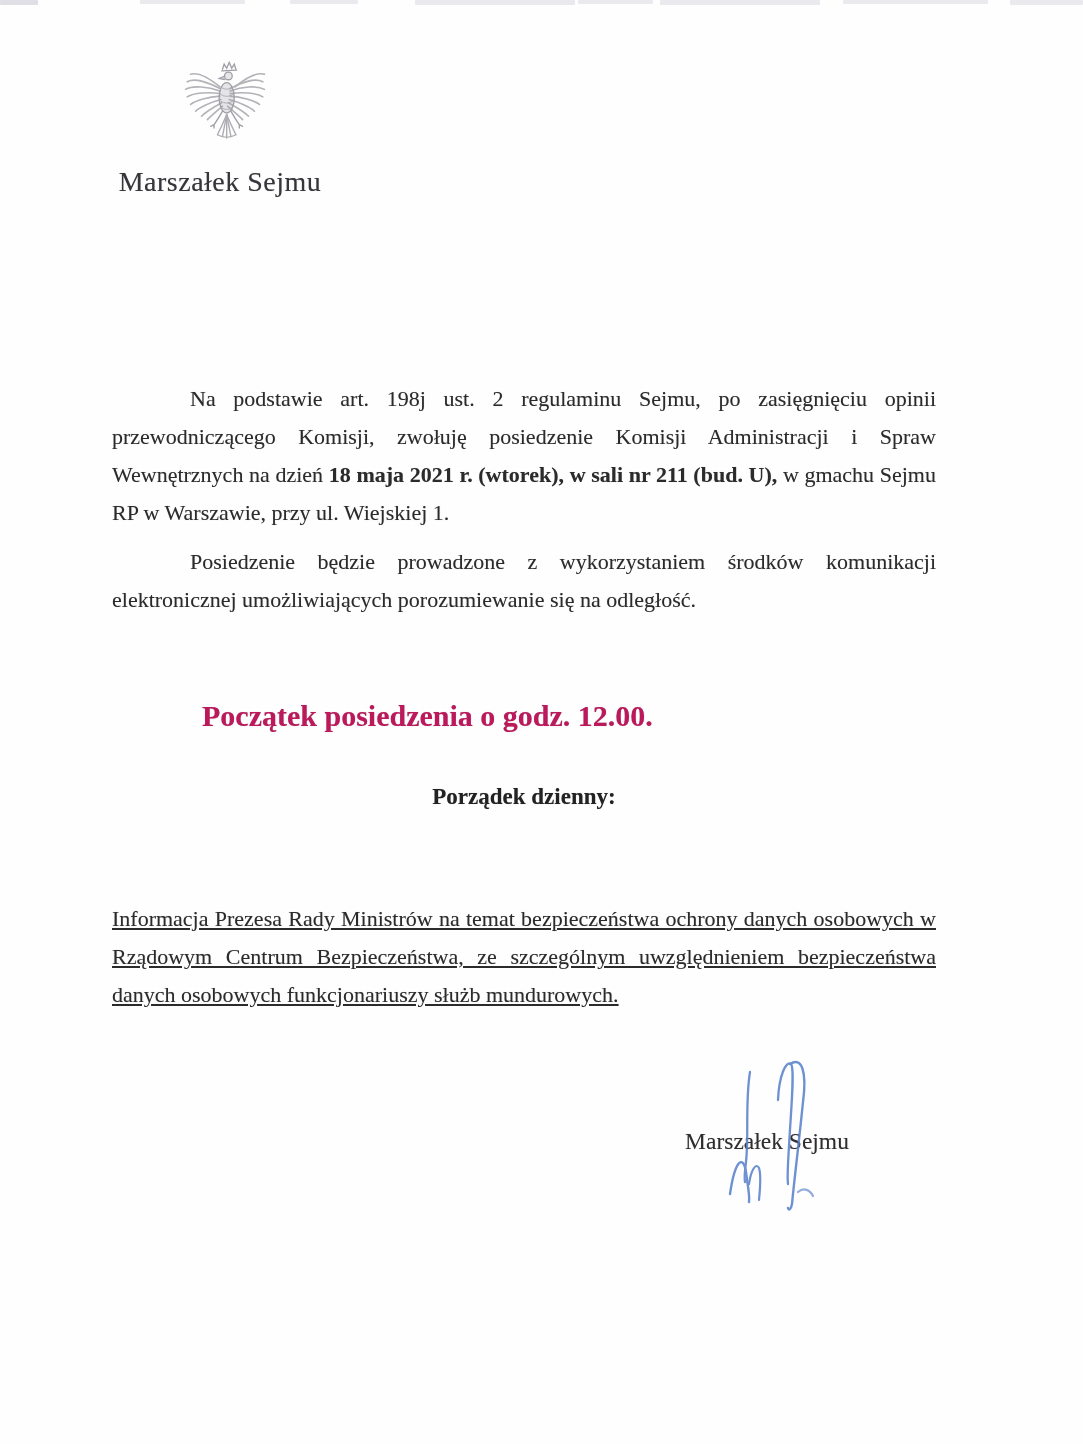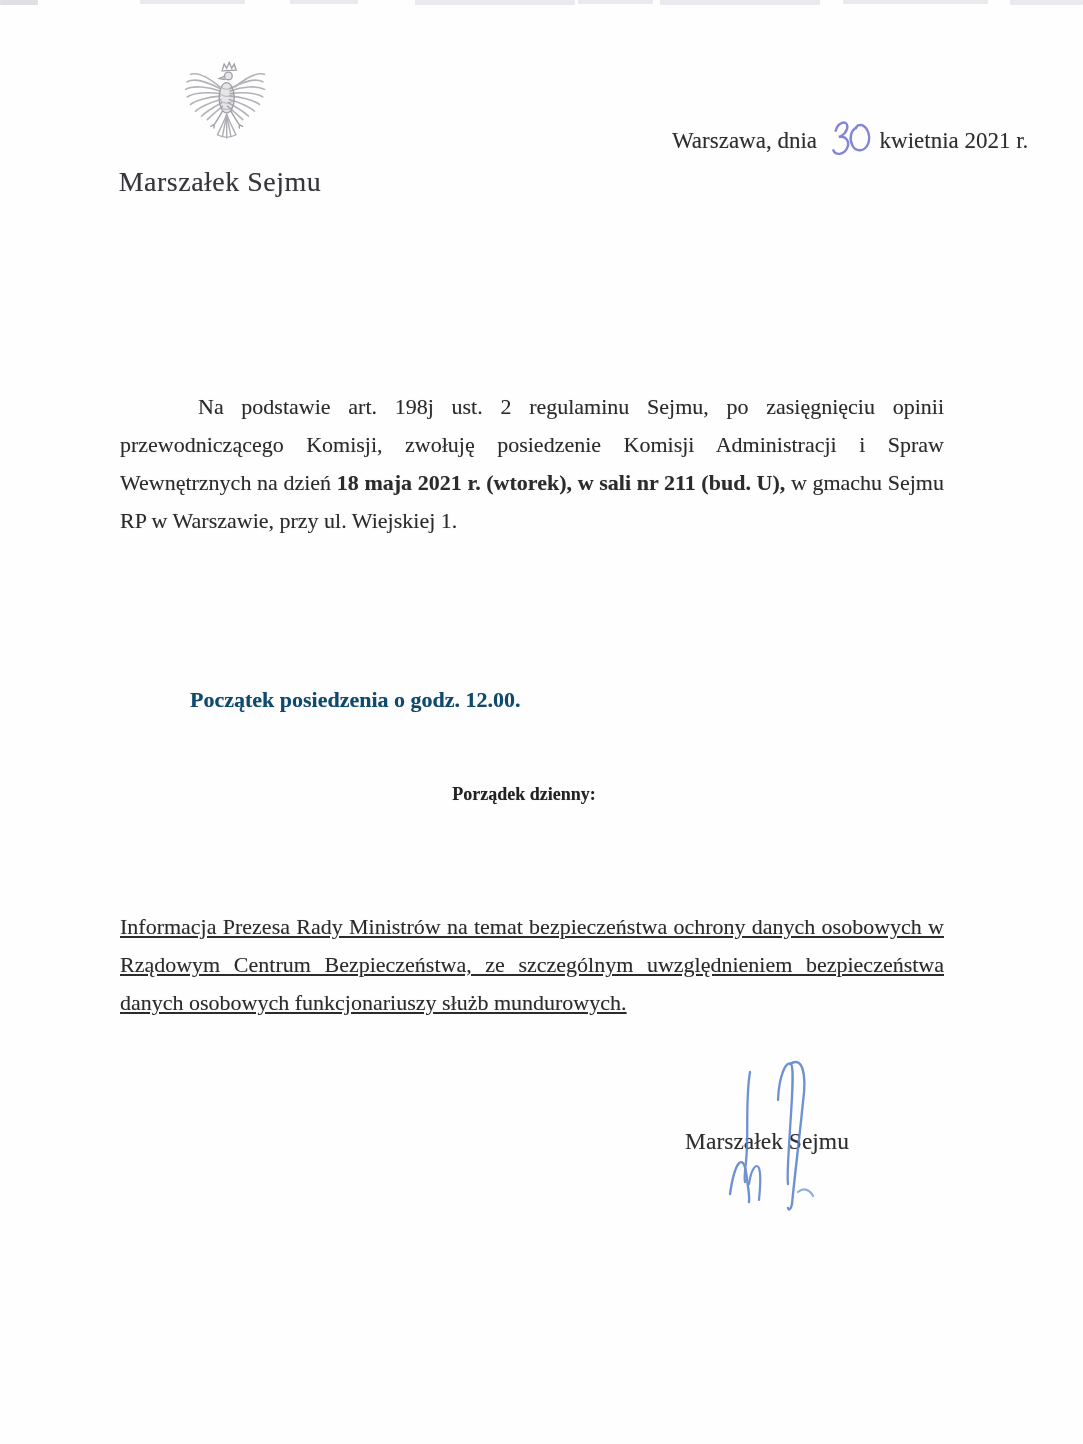--- a/index.html
+++ b/index.html
@@ -24,36 +24,36 @@
     position:absolute;left:672px;top:116px;
     font-size:23px;color:#2e2e2e;white-space:nowrap;
     text-shadow:0 0 0.8px rgba(40,40,40,0.3);
   }
   .dateline .hand-day{
     display:inline-block;width:46px;height:44px;
     vertical-align:-12px;margin:0 1px 0 4px;
     transform:rotate(-4deg);
   }
   .bodytext{
-    position:absolute;left:112px;width:824px;margin:8px;
+    position:absolute;left:112px;width:824px;margin:0;
     font-size:22px;line-height:38px;
     text-align:justify;
     text-shadow:0 0 0.8px rgba(40,40,40,0.3);
   }
   .indent{text-indent:78px;}
   .p1{top:380px;}
   .p2{top:543px;}
   .meeting-start{
-    position:absolute;left:190px;top:687px;margin:0;
-    font-size:22px;font-weight:bold;color:#0c4a6e;
+    position:absolute;left:190px;top:687px;margin:12px;
+    font-size:30px;font-weight:bold;color:#be185d;
     text-shadow:0 0 0.8px rgba(20,20,20,0.35);
   }
   .agenda-heading{
     position:absolute;left:112px;top:784px;width:824px;margin:0;
-    text-align:center;font-size:18px;font-weight:bold;color:#222;
+    text-align:center;font-size:23px;font-weight:bold;color:#222;
     text-shadow:0 0 0.8px rgba(20,20,20,0.35);
   }
   .agenda{top:900px;text-decoration:underline;}
   .signature-block{
     position:absolute;left:617px;top:1128px;width:300px;
     text-align:center;font-size:23.5px;color:#2e2e2e;
     text-shadow:0 0 0.8px rgba(40,40,40,0.3);
   }
   .signature-block .sig-role{margin-bottom:41px;}
   .signature-ink{position:absolute;left:716px;top:1050px;width:124px;height:180px;pointer-events:none;}
@@ -120,37 +120,26 @@
           <path d="M41,88 q11,6 22,0" stroke-width="1.3"></path>
         </g>
       </g>
     </svg>
   </div>
 
   <div class="sender">
     <div>Marszałek Sejmu</div>
   </div>
 
-  <div class="dateline">
-    <span>Warszawa, dnia</span>
-    <span class="hand-day" aria-label="30">
-      <svg viewBox="0 0 50 44" width="46" height="44">
-        <g stroke="#6b6fd0" stroke-width="2.6" fill="none" stroke-linecap="round" opacity="0.85">
-          <path d="M10,13 C13,4 23,2 23,9 C23,15 17,19 13,20 C21,19 25,26 21,33 C17,40 8,40 6,34"></path>
-          <path d="M33,11 C26,14 24,23 27,30 C30,38 40,38 44,30 C48,22 45,12 39,9 C36,8 33,9 32,12"></path>
-        </g>
-      </svg>
-    </span>
-    <span>kwietnia 2021 r.</span>
-  </div>
 
   <p class="bodytext indent p1">
     <span>Na podstawie art. 198j ust. 2 regulaminu Sejmu, po zasięgnięciu opinii przewodniczącego Komisji, zwołuję posiedzenie Komisji Administracji i Spraw Wewnętrznych na dzień </span><b>18 maja 2021 r. (wtorek), w sali nr 211 (bud. U),</b><span> w gmachu Sejmu RP w Warszawie, przy ul. Wiejskiej 1.</span>
   </p>
 
+  <p class="bodytext indent p2">Posiedzenie będzie prowadzone z wykorzystaniem środków komunikacji elektronicznej umożliwiających porozumiewanie się na odległość.</p>
 
   <p class="meeting-start">Początek posiedzenia o godz. 12.00.</p>
 
   <p class="agenda-heading">Porządek dzienny:</p>
 
   <p class="bodytext agenda">Informacja Prezesa Rady Ministrów na temat bezpieczeństwa ochrony danych osobowych w Rządowym Centrum Bezpieczeństwa, ze szczególnym uwzględnieniem bezpieczeństwa danych osobowych funkcjonariuszy służb mundurowych.</p>
 
   <div class="signature-block">
     <div class="sig-role">Marszałek Sejmu</div>
   </div>

